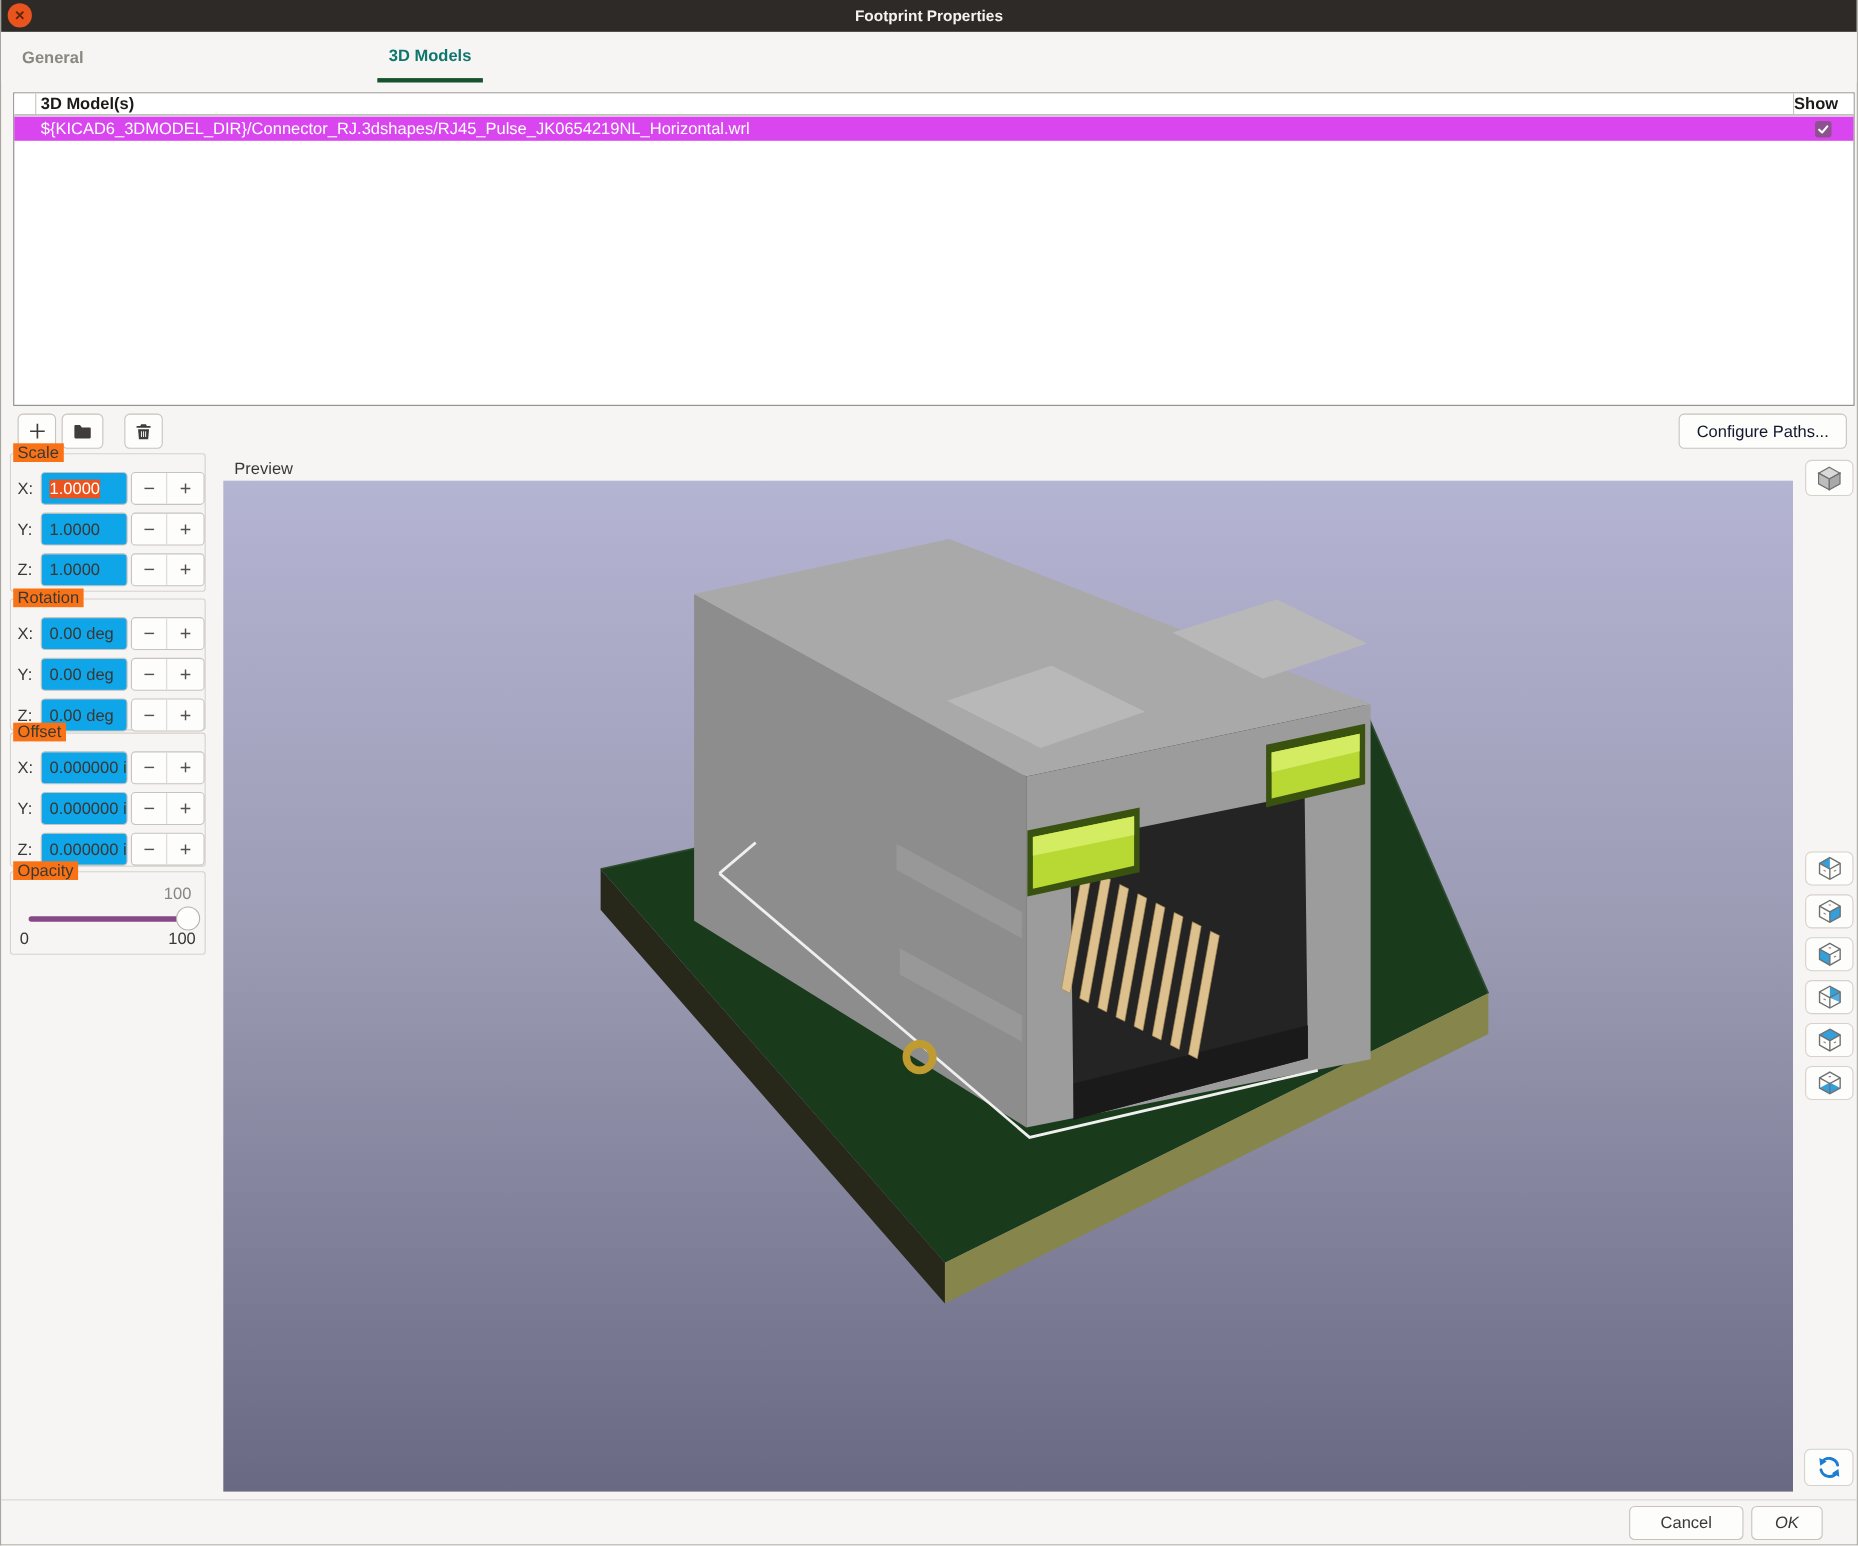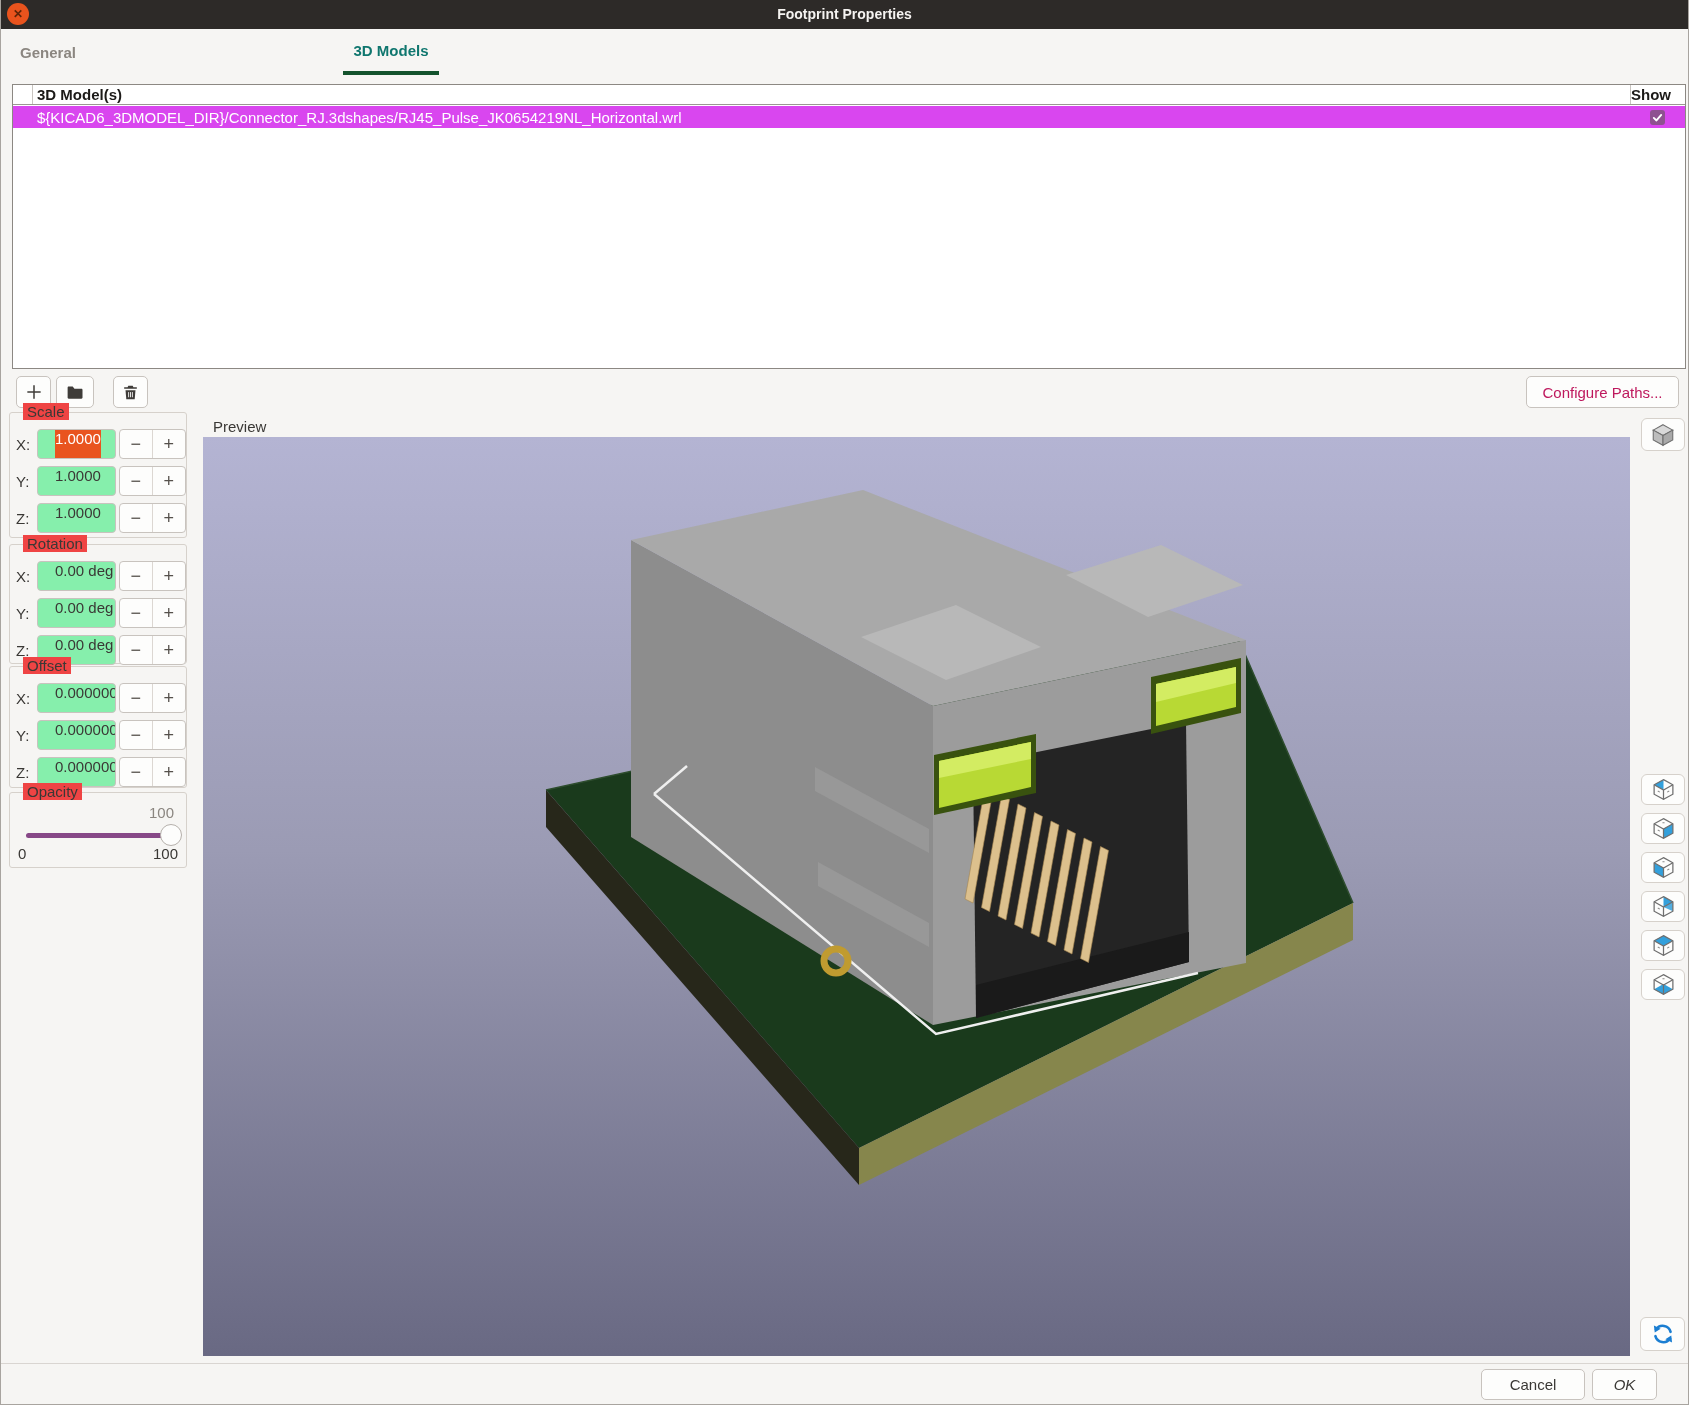--- a/index.html
+++ b/index.html
@@ -64,38 +64,38 @@
   
   .tool-btn {
     position:absolute; top:376px; height:32px;
     background:#fdfdfc; border:1px solid #c8c3be; border-radius:5px;
     display:flex; align-items:center; justify-content:center;
   }
   .paths-btn {
     position:absolute; top:376px; left:1525px; width:153px; height:32px;
     background:#fdfdfc; border:1px solid #c8c3be; border-radius:5px;
     display:flex; align-items:center; justify-content:center;
-    font-size:15px; color:#be185d;
+    font-size:15px; color:#0f172a;
   }
   
   .group {
     position:absolute; left:8px; width:178px;
     border:1px solid #d6d1cb; border-radius:3px;
   }
   .legend {
-    position:absolute; top:-10px; left:13px; background:#ef4444;
+    position:absolute; top:-10px; left:2px; background:#f97316;
     padding:0 4px; font-size:15px; color:#3a3835;
   }
   .gbody { padding-top:16px; }
   .prow { display:flex; align-items:center; margin:0 0 7px 6px; height:30px; }
   .axis-label { width:22px; font-size:15px; color:#3a3835; }
   .field {
-    width:82px; height:30px; background:#86efac;
+    width:82px; height:30px; background:#0ea5e9;
     border:1px solid #c8c3be; border-radius:4px;
-    display:flex; padding-left:17px;
+    display:flex; align-items:center; padding-left:7px;
     font-size:15px; color:#3a3835; white-space:nowrap; overflow:hidden;
   }
   .field .sel { background:#e9541f; color:#fff; }
   .spin {
     display:flex; height:30px; margin-left:3px;
     border:1px solid #c8c3be; border-radius:4px; background:#fdfdfc; overflow:hidden;
   }
   .spin .sbtn {
     width:34px; display:flex; align-items:center; justify-content:center;
     font-size:18px; color:#55504b;

